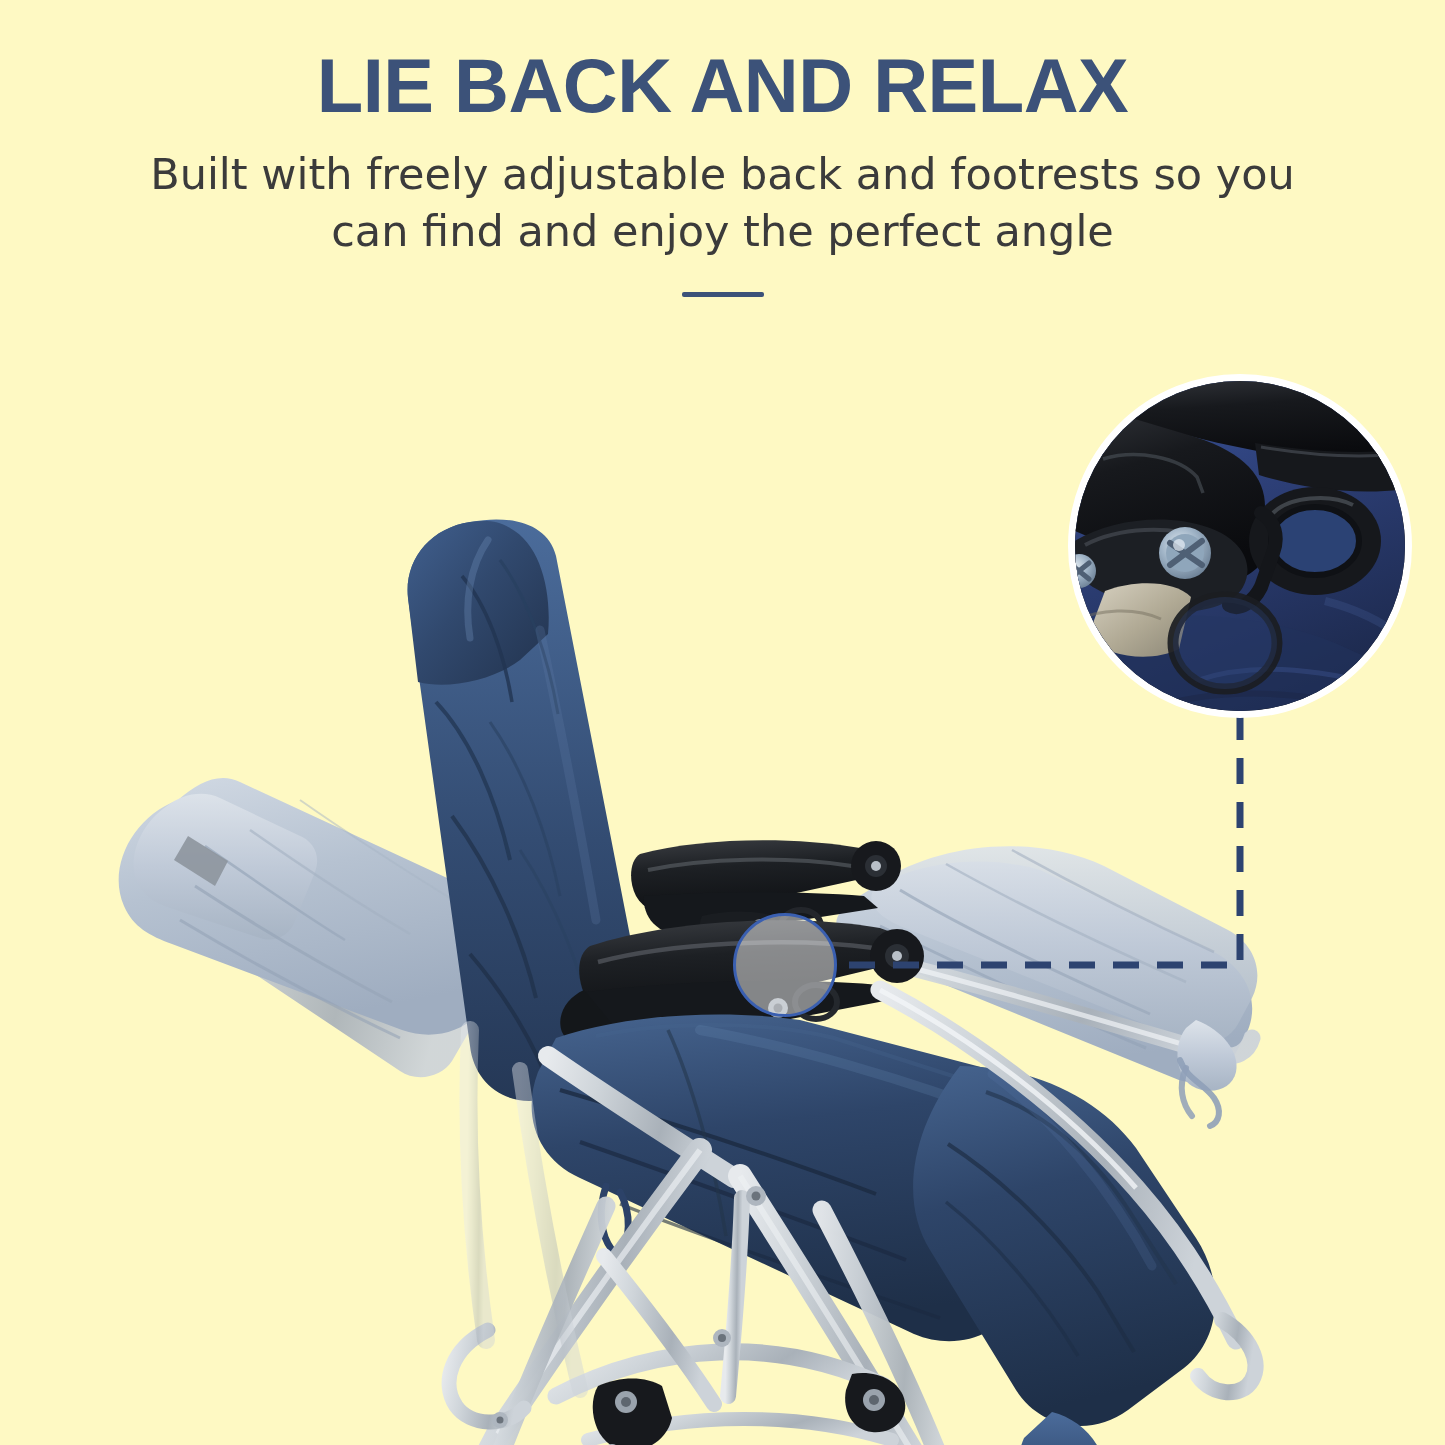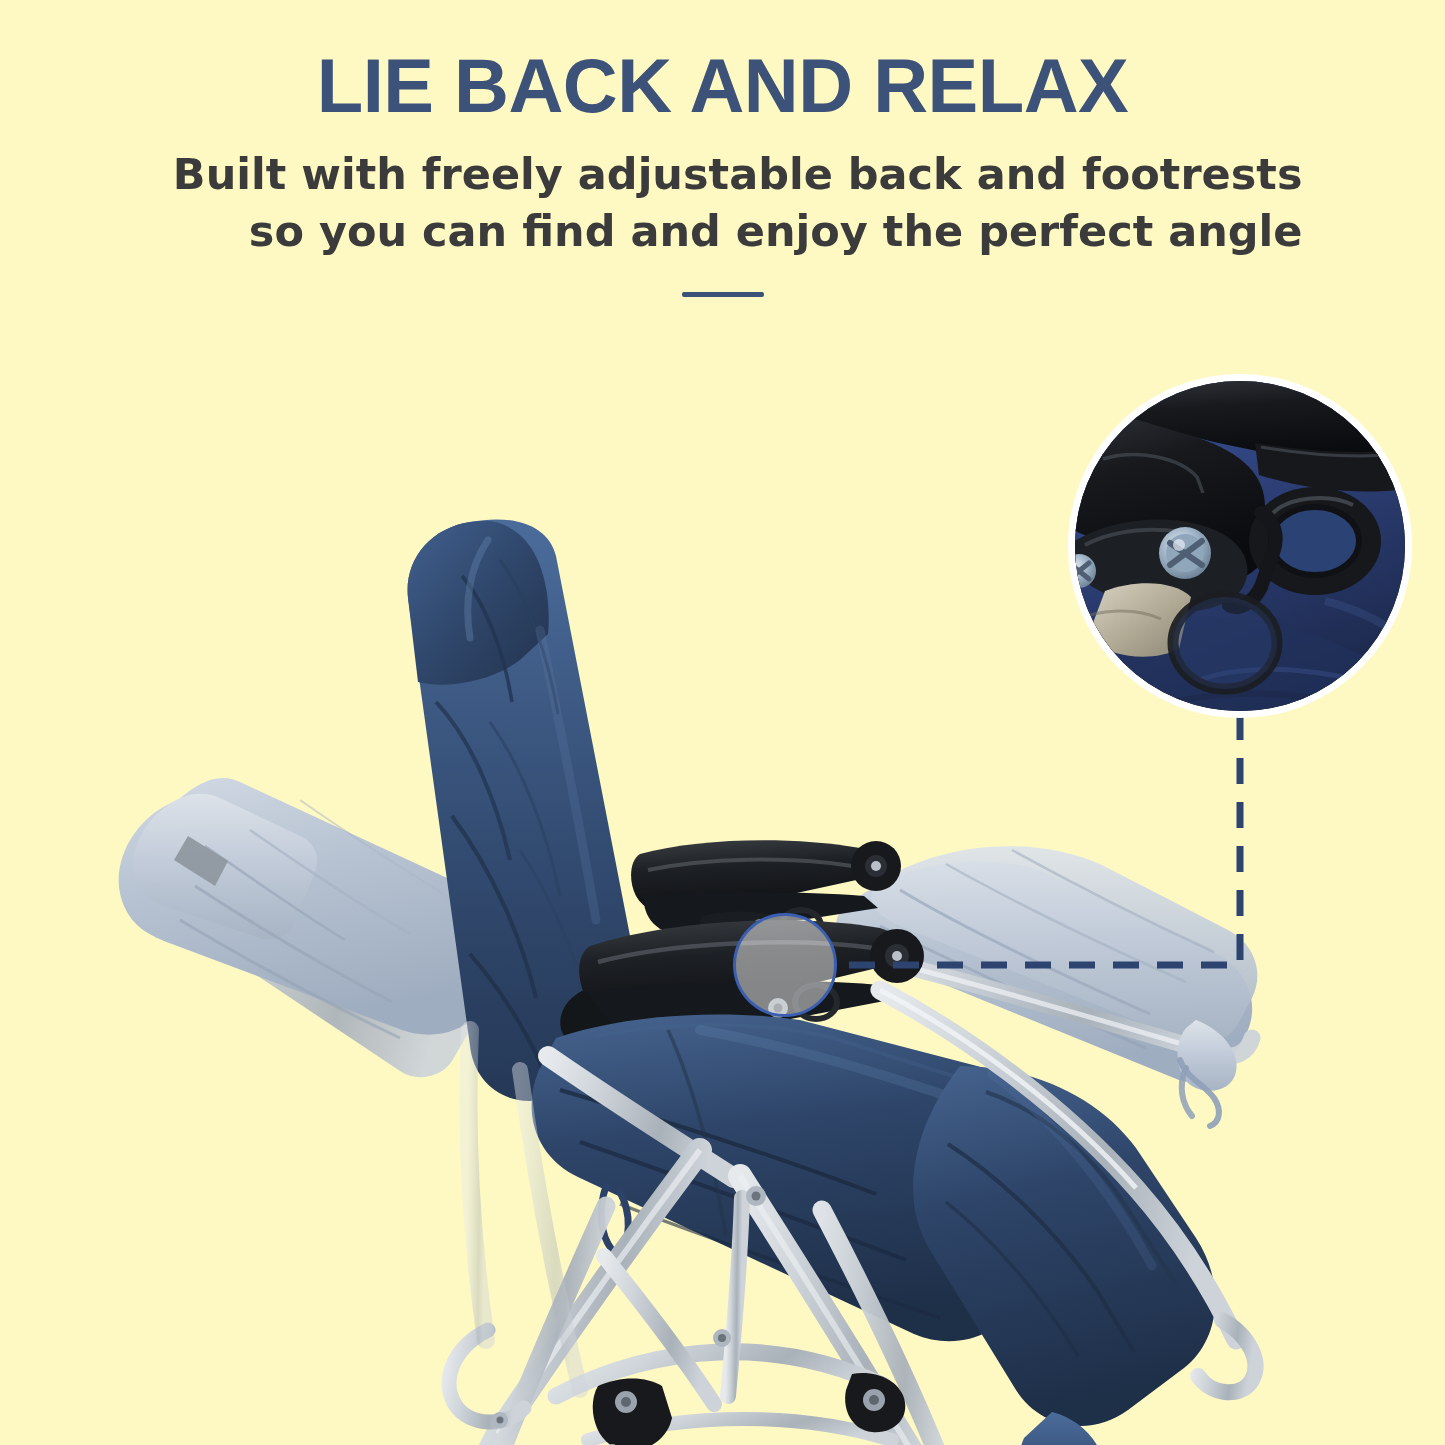--- a/index.html
+++ b/index.html
@@ -13,24 +13,23 @@
   .stage{position:absolute;inset:0;width:1445px;height:1445px;overflow:hidden;background:#fef9c3;}
 
   
   .hdr{position:absolute;left:0;top:0;width:1445px;text-align:center;}
   .title{
     font-size:76px;font-weight:700;letter-spacing:-0.5px;
     color:#3c5279;margin:0;padding-top:48px;line-height:1.0;
     font-family:"Liberation Sans", sans-serif;
   }
   .subtitle{
-    font-size:43px;font-weight:700;color:#3b3b3b;line-height:1.32;
+    font-size:43px;font-weight:400;color:#3b3b3b;line-height:1.32;
     margin:22px auto 0;max-width:1160px;
     font-family:"DejaVu Sans", sans-serif;
-    text-align:right;
   }
   .divider{
     width:82px;height:5px;background:#3c5279;border-radius:2px;
     margin:32px auto 0;
   }
 
   
   .callout{
     position:absolute;left:688px;top:451px;width:392px;height:226px;
     background:#384a6e;border-radius:12px;

